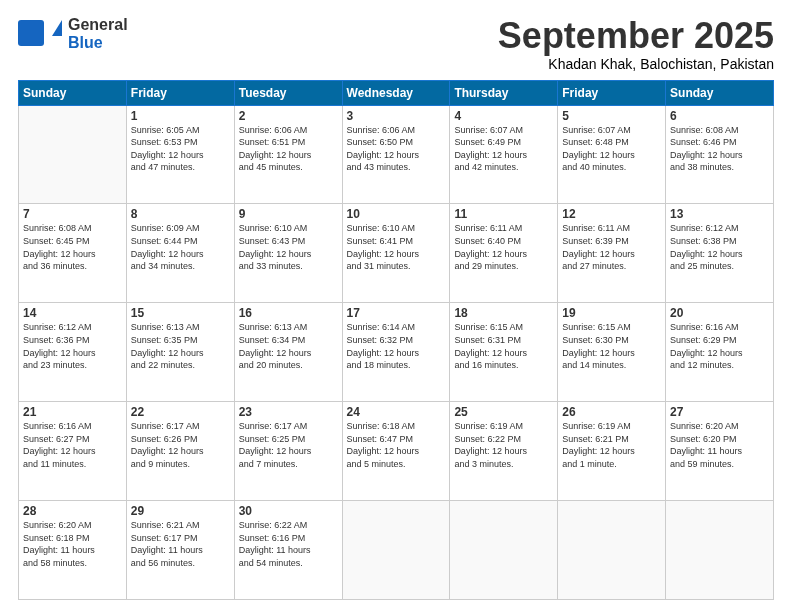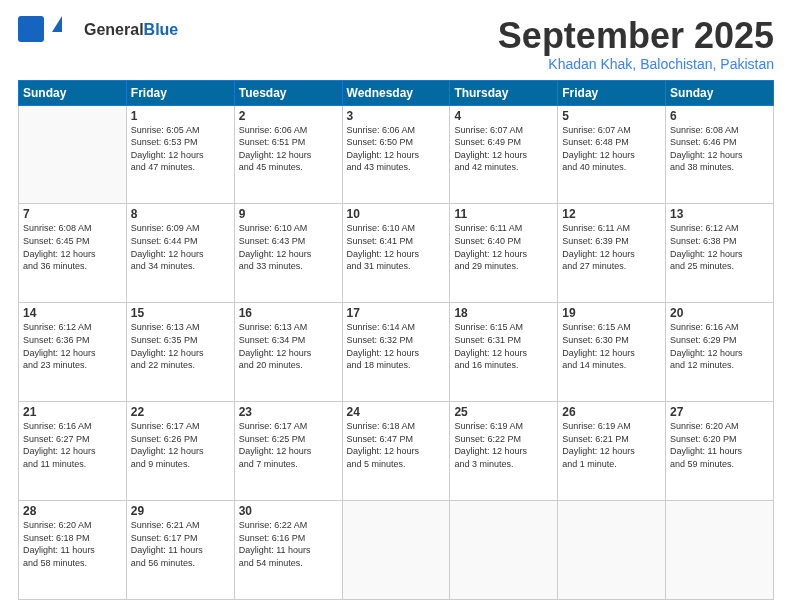--- a/index.html
+++ b/index.html
@@ -37,21 +37,21 @@
       text-align: right;
     }
     .month-title {
       font-size: 36px;
       font-weight: bold;
       color: #333;
       line-height: 1.1;
     }
     .subtitle {
       font-size: 14px;
-      color: #3b82f6;
+      color: #000000;
     }
     .calendar {
       flex: 1;
       border: 1px solid #ccc;
       border-collapse: collapse;
       width: 100%;
       table-layout: fixed;
     }
     .calendar th {
       background: #0369a1;
@@ -90,21 +90,21 @@
 <body>
 
 <div class="page">
   <div class="header">
     <div class="logo">
       <div class="logo-row">
         <div style="position:relative; width:44px; height:28px; display:inline-block;">
           <div style="width:26px;height:26px;background:#1565c0;border-radius:3px;display:inline-block;position:absolute;left:0;top:0;"></div>
           <div style="width:0;height:0;border-left:10px solid transparent;border-bottom:16px solid #1565c0;position:absolute;right:0;top:0;"></div>
         </div>
-        <div style="display:flex;margin-left:18px;">
+        <div style="display:flex;flex-direction:column;margin-left:2px;">
           <span style="font-size:16px;font-weight:bold;color:#333;line-height:1.1;">General</span>
           <span style="font-size:16px;font-weight:bold;color:#1565c0;line-height:1.1;">Blue</span>
         </div>
       </div>
     </div>
     <div class="title-section">
       <div class="month-title">September 2025</div>
       <div class="subtitle">Khadan Khak, Balochistan, Pakistan</div>
     </div>
   </div>

